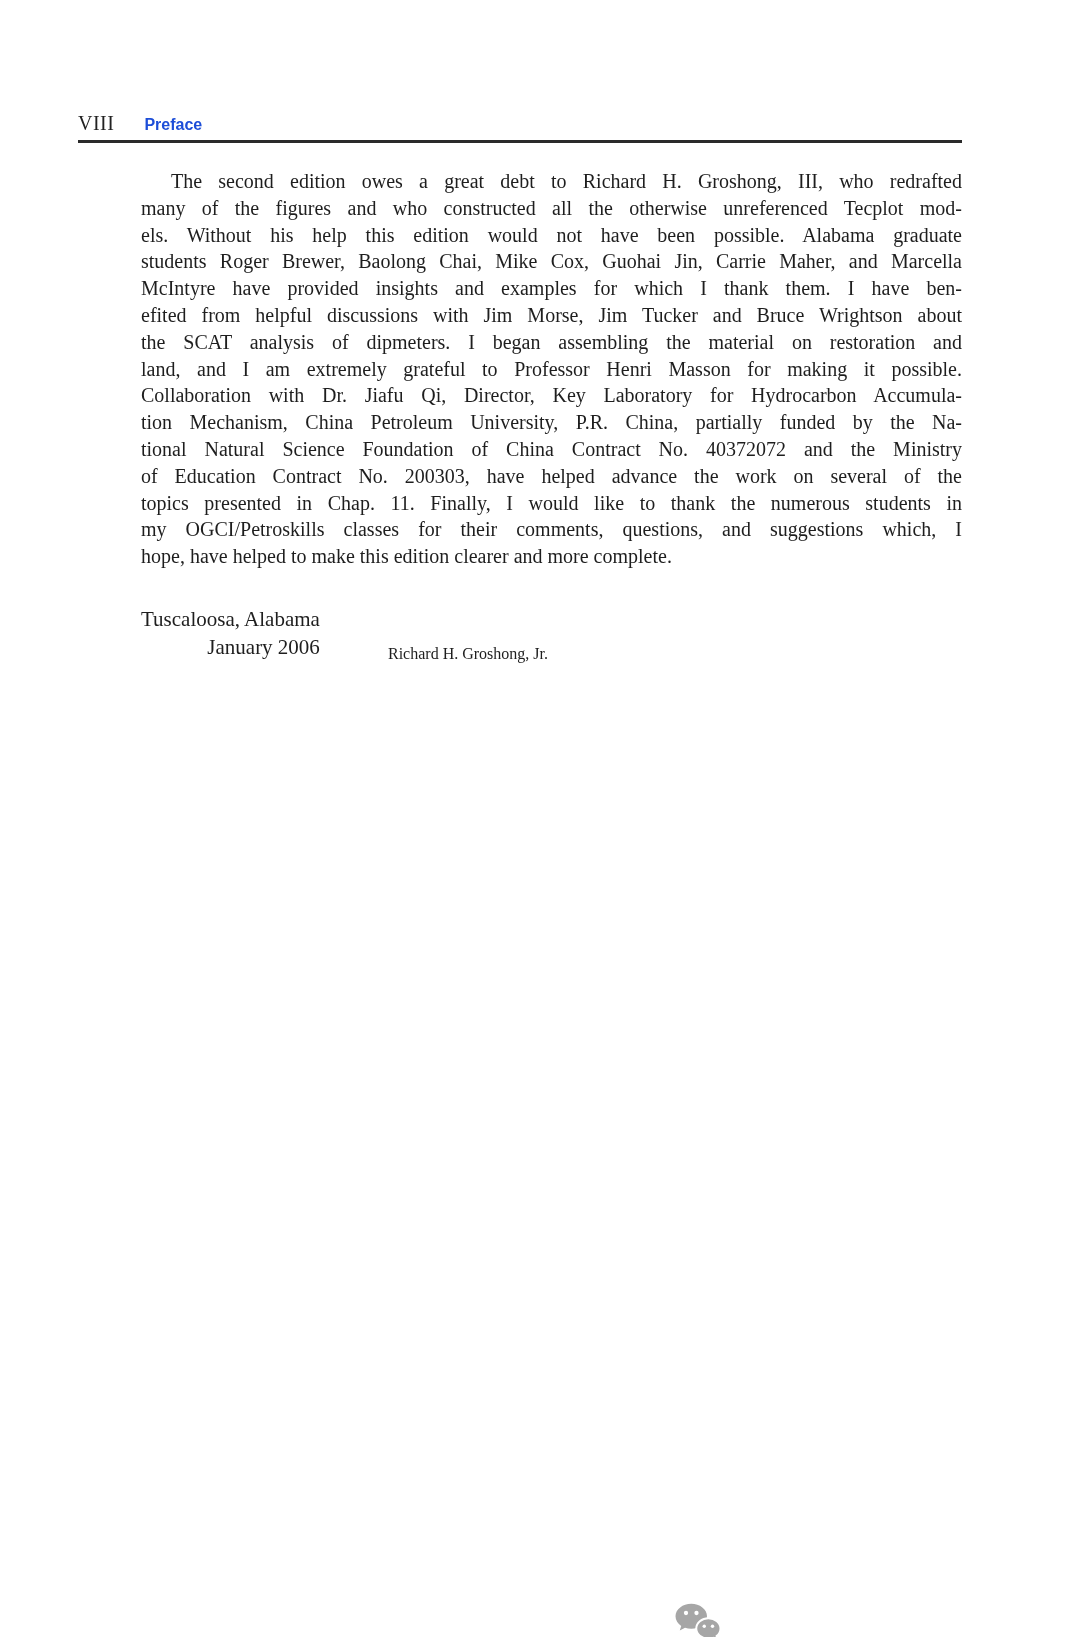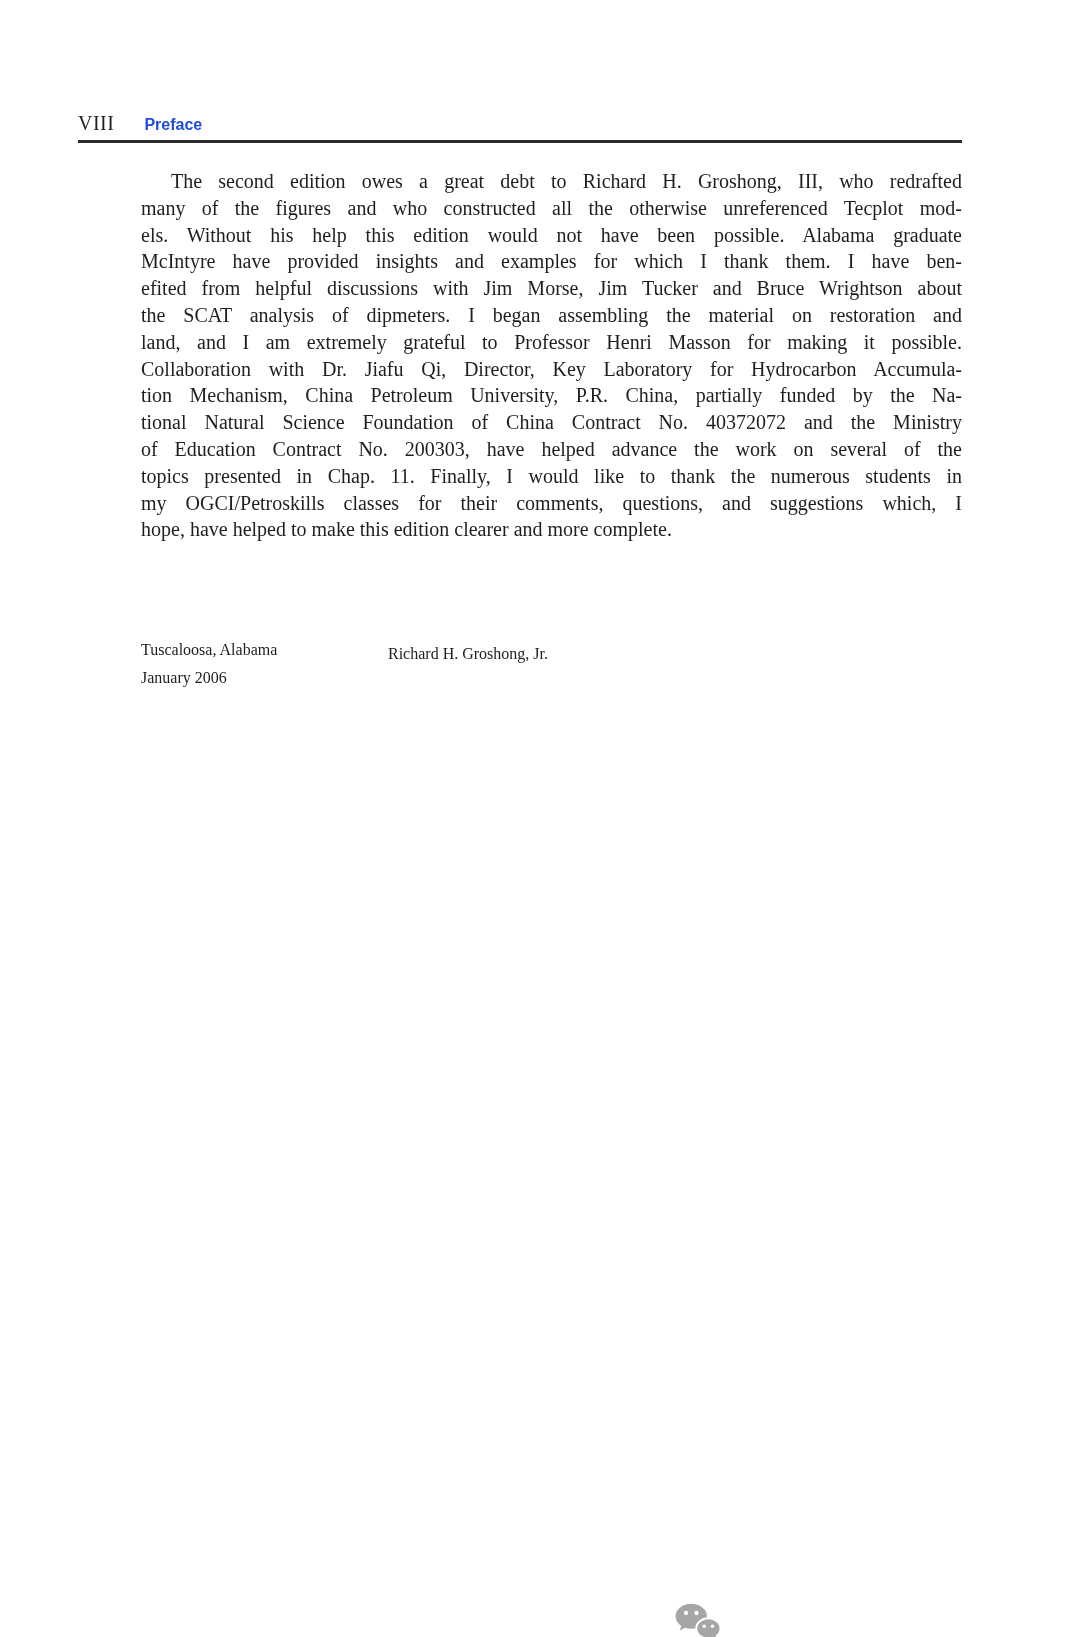--- a/index.html
+++ b/index.html
@@ -67,25 +67,26 @@
   .body-text .line.first {
     text-indent: 30px;
   }
   .body-text .line.last {
     text-align: center;
     text-align-last: left;
   }
   
   .signature {
     position: absolute;
-    top: 604px;
+    top: 573px;
     left: 141px;
-    font-size: 16px;
+    font-size: 21px;
     line-height: 28px;
     color: #1e1e1e;
+    text-align: right;
   }
   .sig-author {
     position: absolute;
     top: 608px;
     left: 388px;
     font-size: 16px;
     line-height: 28px;
     color: #1e1e1e;
     white-space: nowrap;
   }
@@ -125,20 +126,21 @@
   <div class="running-head">
     <span class="page-number">VIII</span>
     <span class="head-title">Preface</span>
   </div>
   <div class="head-rule"></div>
 
   <div class="body-text">
     <div class="line first">The second edition owes a great debt to Richard H. Groshong, III, who redrafted</div>
     <div class="line">many of the figures and who constructed all the otherwise unreferenced Tecplot mod-</div>
     <div class="line">els. Without his help this edition would not have been possible. Alabama graduate</div>
+    <div class="line">students Roger Brewer, Baolong Chai, Mike Cox, Guohai Jin, Carrie Maher, and Marcella</div>
     <div class="line">McIntyre have provided insights and examples for which I thank them. I have ben-</div>
     <div class="line">efited from helpful discussions with Jim Morse, Jim Tucker and Bruce Wrightson about</div>
     <div class="line">the SCAT analysis of dipmeters. I began assembling the material on restoration and</div>
     <div class="line">land, and I am extremely grateful to Professor Henri Masson for making it possible.</div>
     <div class="line">Collaboration with Dr. Jiafu Qi, Director, Key Laboratory for Hydrocarbon Accumula-</div>
     <div class="line">tion Mechanism, China Petroleum University, P.R. China, partially funded by the Na-</div>
     <div class="line">tional Natural Science Foundation of China Contract No. 40372072 and the Ministry</div>
     <div class="line">of Education Contract No. 200303, have helped advance the work on several of the</div>
     <div class="line">topics presented in Chap. 11. Finally, I would like to thank the numerous students in</div>
     <div class="line">my OGCI/Petroskills classes for their comments, questions, and suggestions which, I</div>

